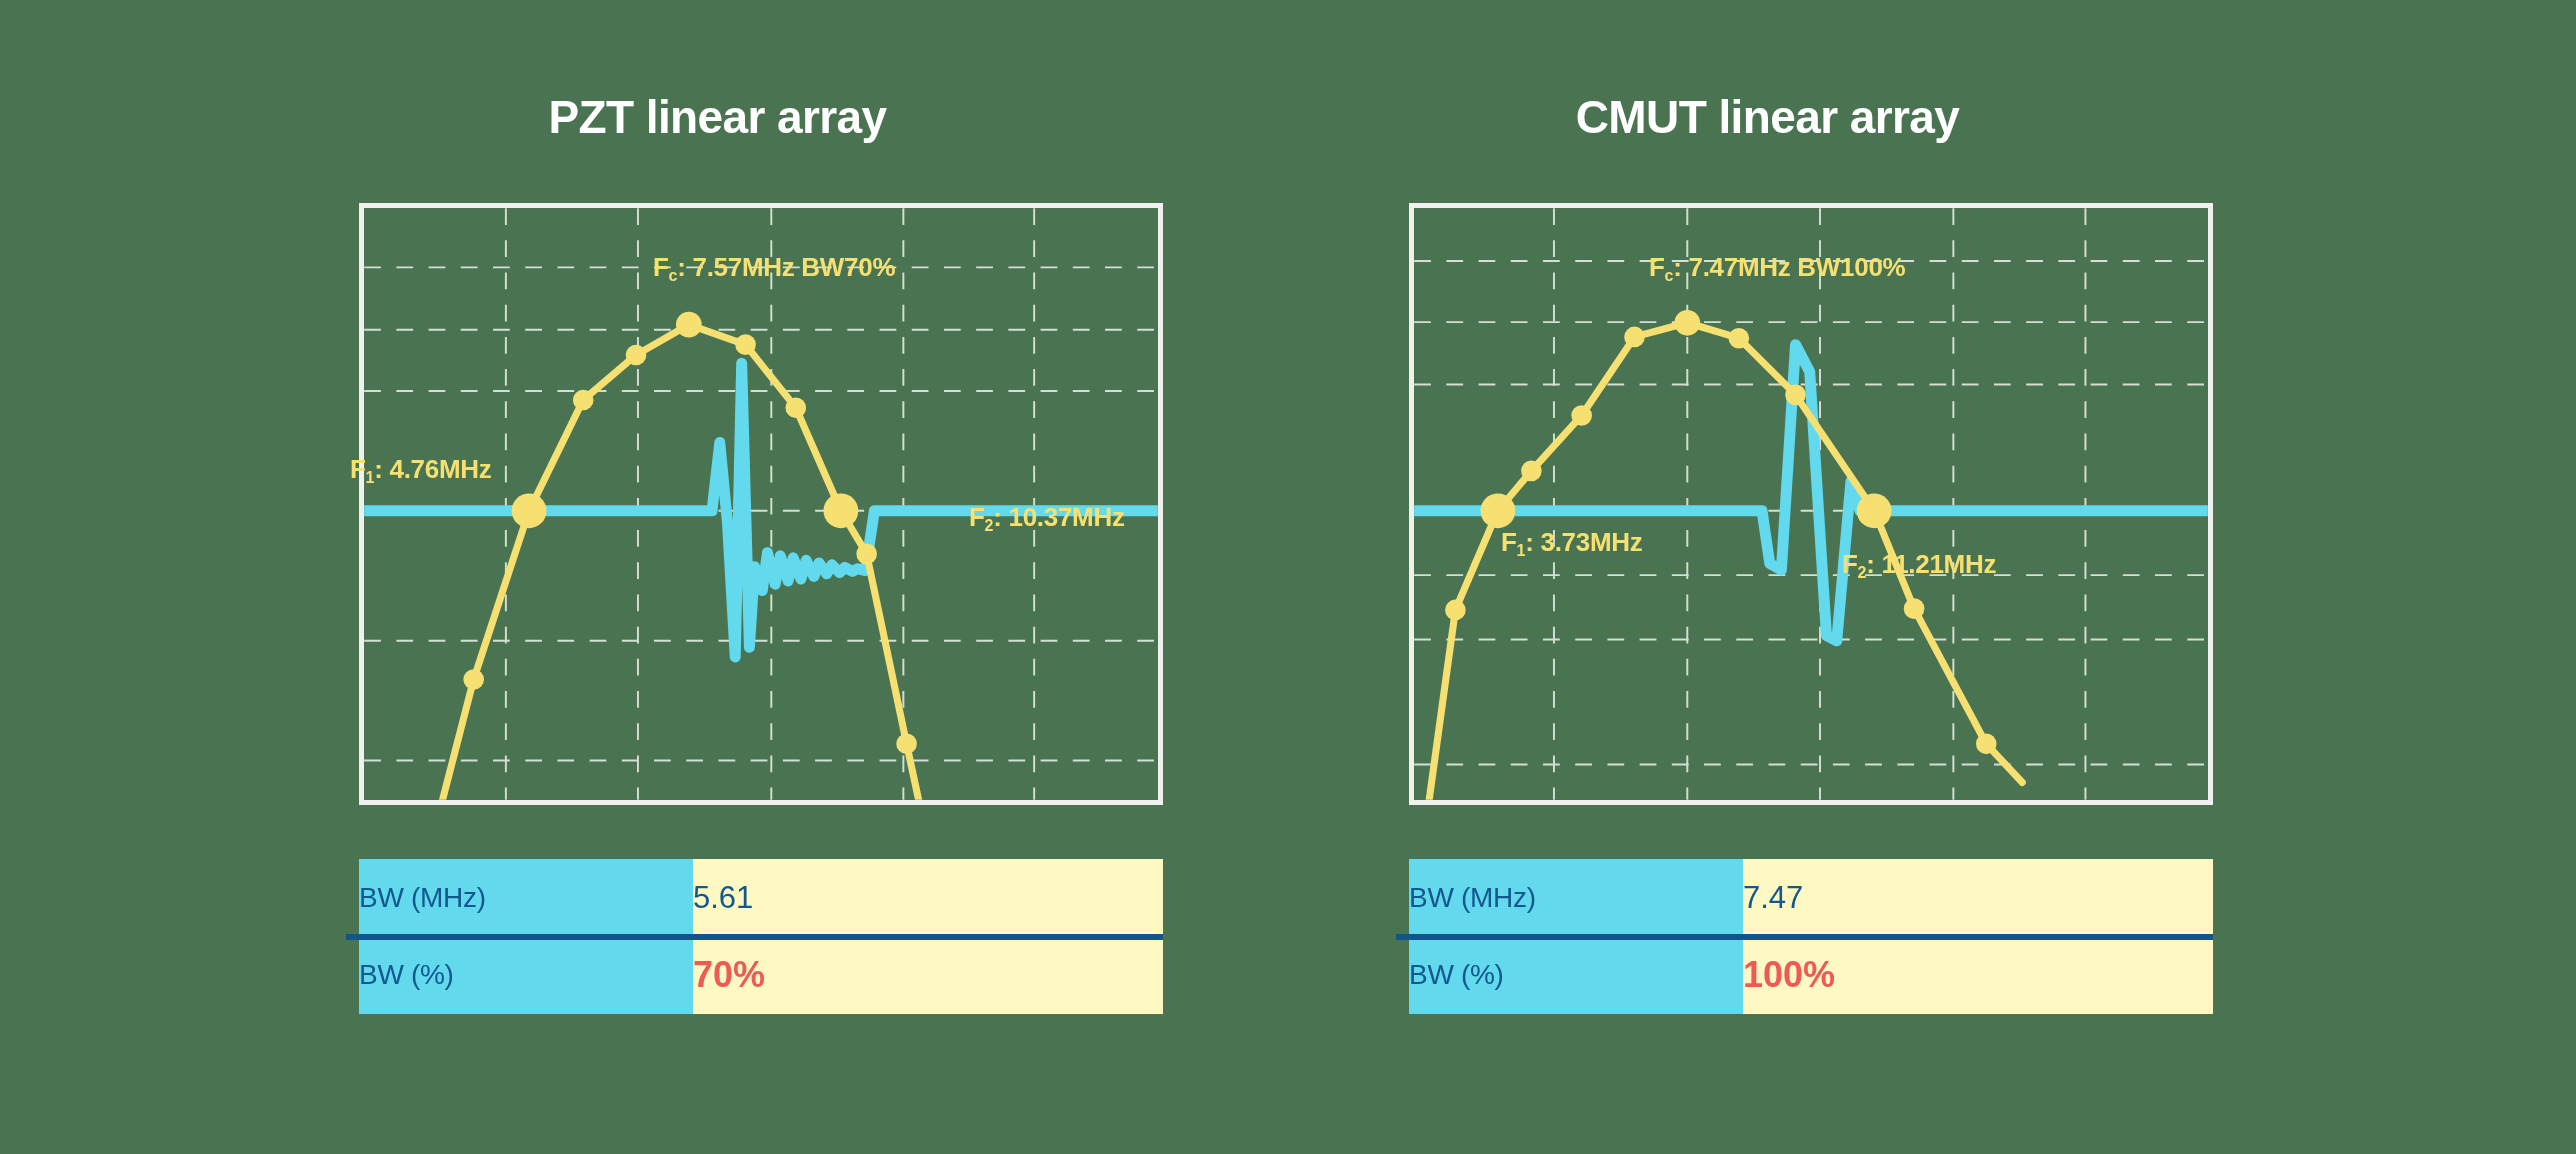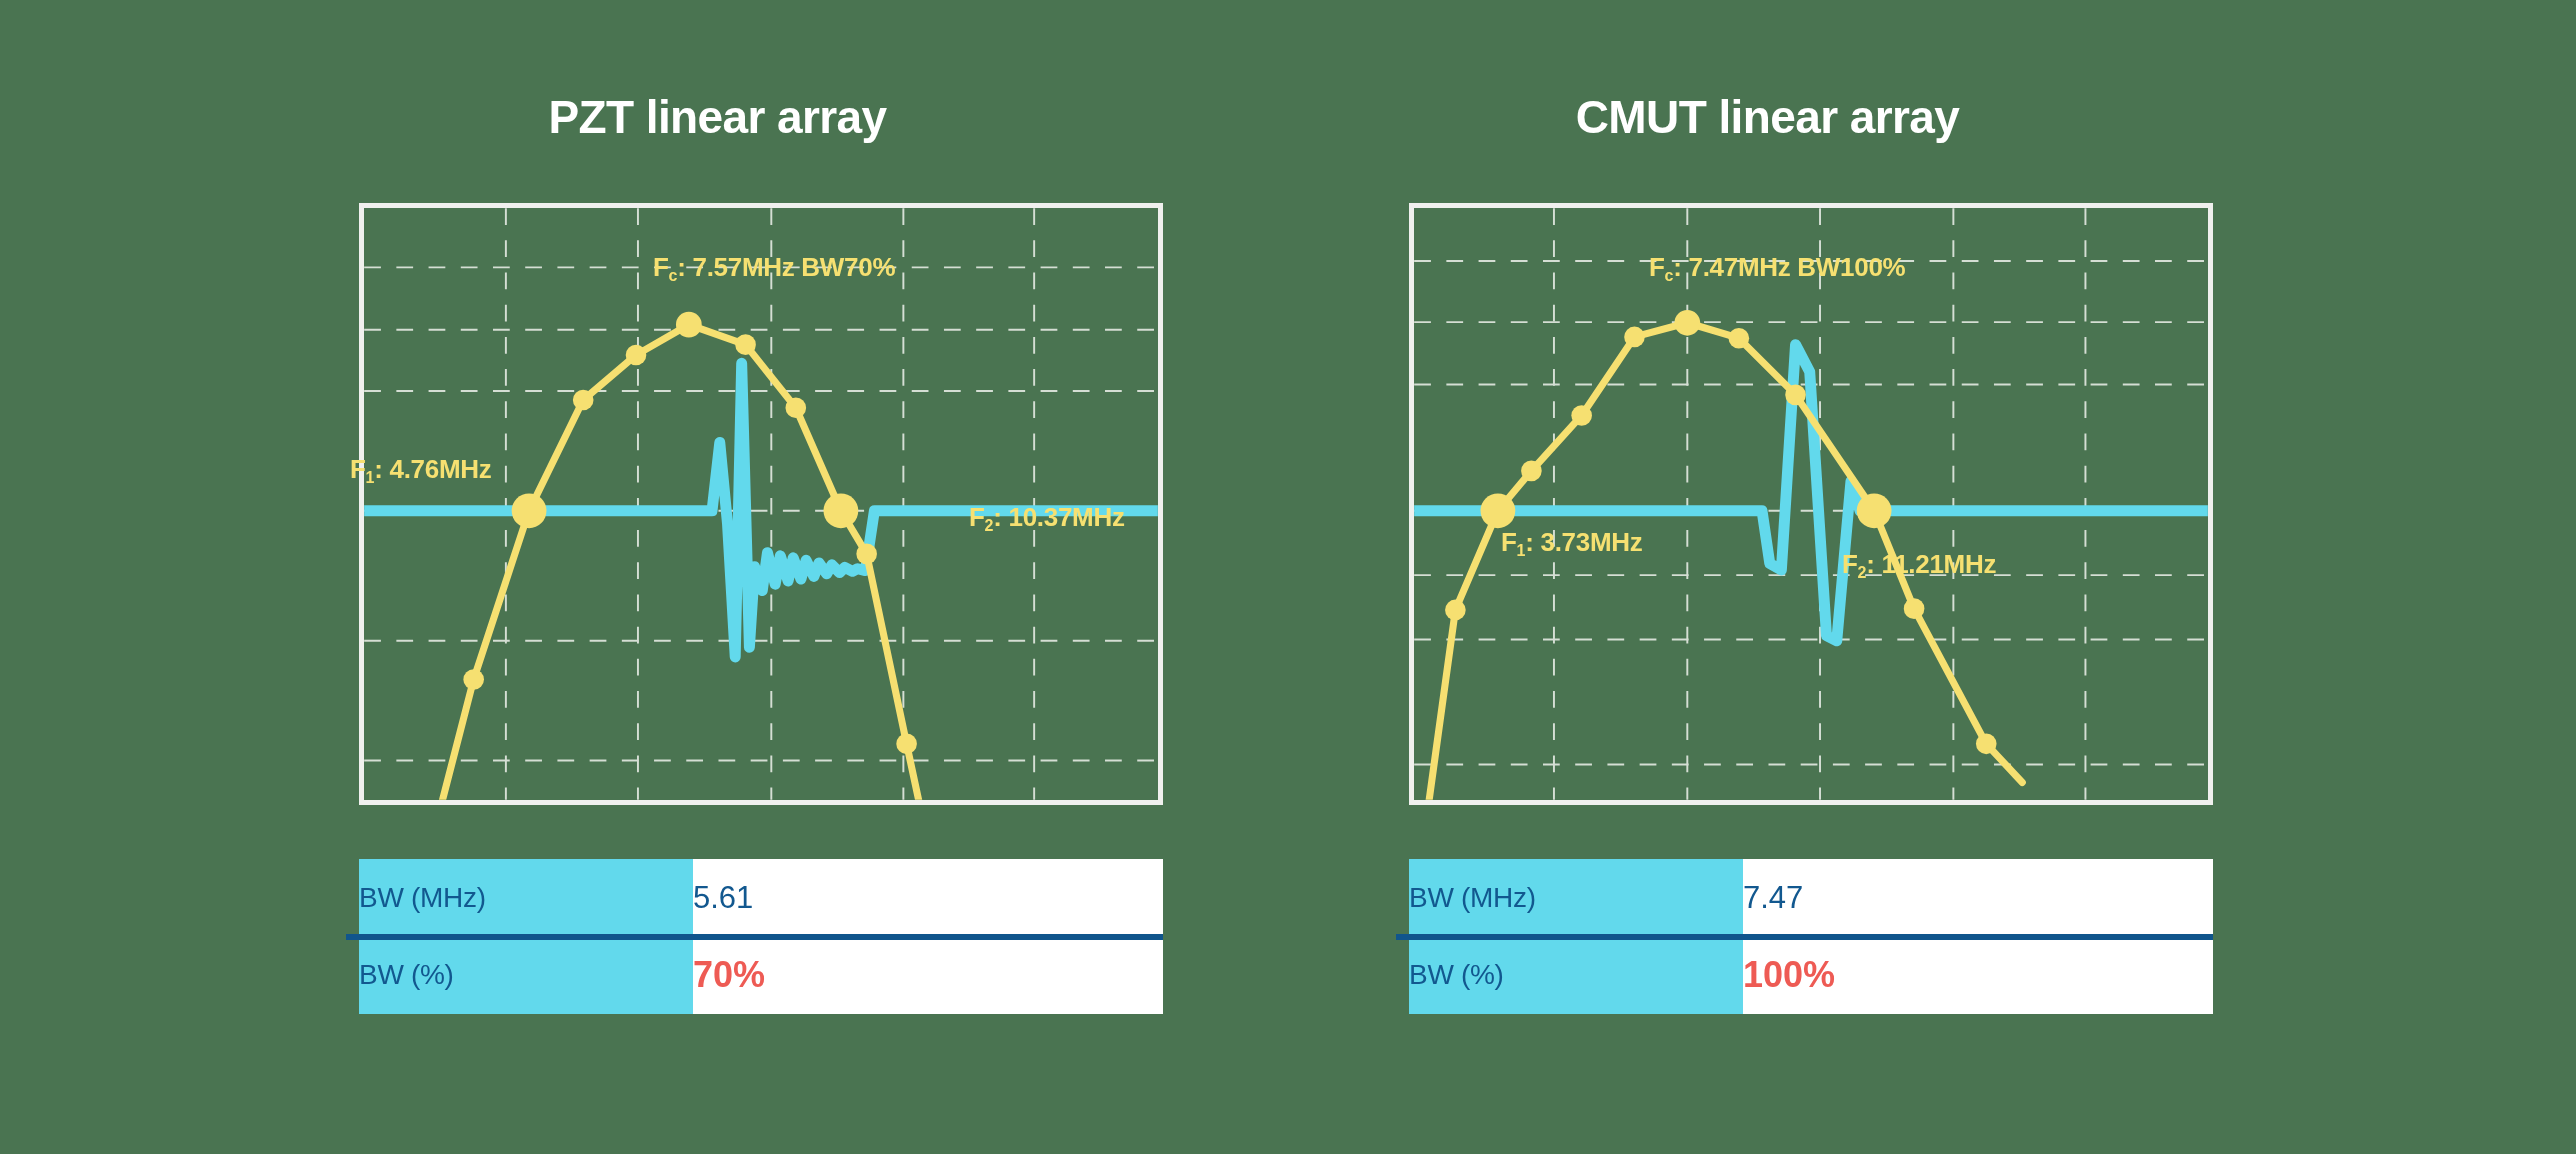--- a/index.html
+++ b/index.html
@@ -105,21 +105,21 @@
   .cell-label {
     width: 334px;
     background: #62d9ec;
     color: #12588f;
     font-size: 28px;
     font-weight: 500;
     letter-spacing: -0.3px;
   }
   .cell-value {
     width: 470px;
-    background: #ffffff;
+    background: #fef9c3;
     color: #12588f;
     font-size: 31px;
     font-weight: 500;
   }
   .cell-value.pct {
     color: #ee5b54;
     font-size: 36px;
     font-weight: 800;
   }
   .row-divider {

